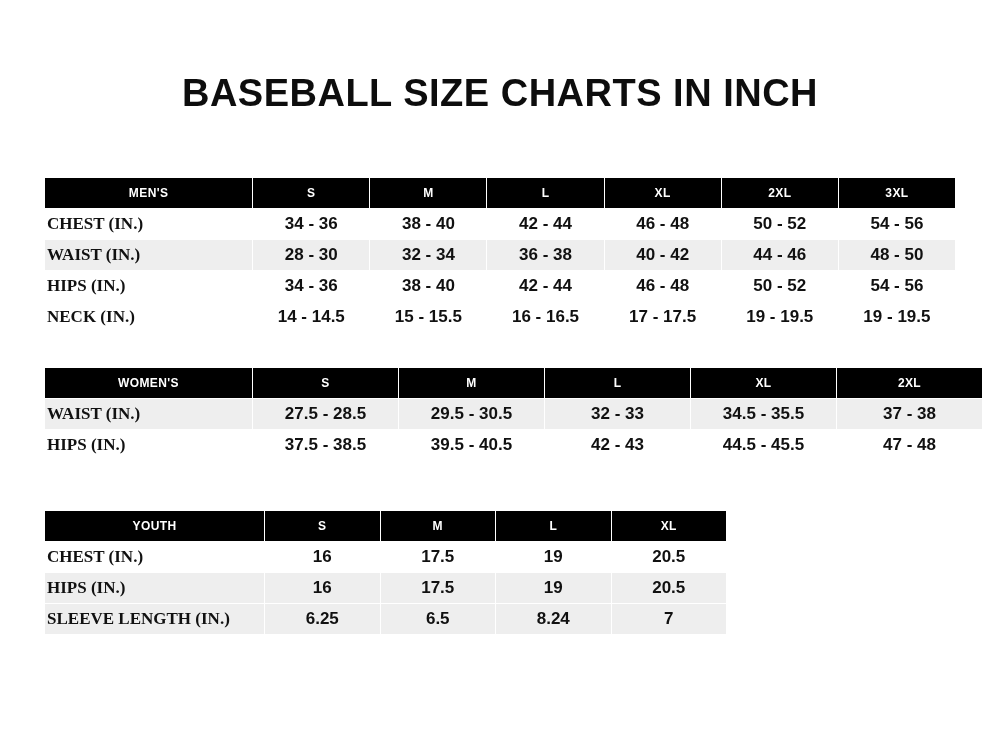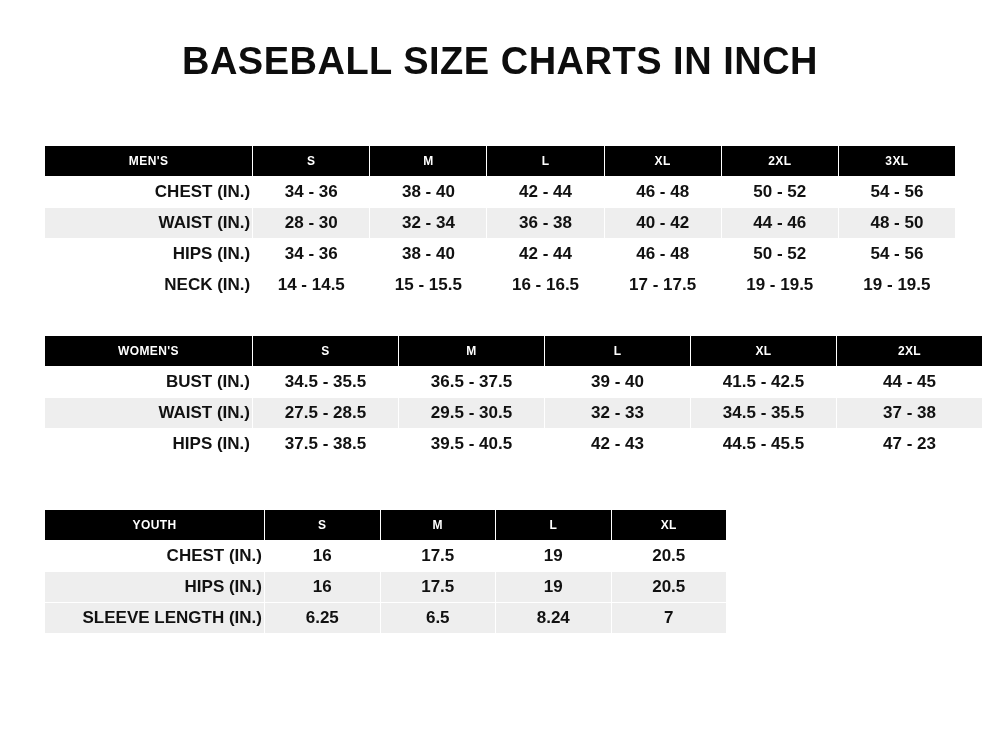--- a/index.html
+++ b/index.html
@@ -20,21 +20,21 @@
     height: 752px;
     background: #ffffff;
   }
   .page-title {
     text-align: center;
     font-size: 38px;
     font-weight: bold;
     letter-spacing: 0.5px;
     color: #0d0d0d;
     margin: 0;
-    padding-top: 40px;
+    padding-top: 72px;
     font-family: "Liberation Sans", sans-serif;
   }
 
   .tables-wrap {
     padding: 0 44px;
     box-sizing: border-box;
   }
 
   table.size-table {
     border-collapse: collapse;
@@ -62,22 +62,23 @@
     text-align: center;
   }
   table.size-table tbody td {
     background: #ffffff;
     color: #111111;
   }
   table.size-table tbody tr.alt td {
     background: #eeeeee;
   }
   table.size-table tbody td.row-label {
-    text-align: right;
+    text-align: left;
     color: #111111;
+    font-family: Liberation Serif, serif;
   }
 
   
   #mens-table { width: 912px; margin-top: 0; }
   #mens-table col.c-label { width: 208px; }
   #mens-table col.c-size  { width: 117px; }
 
   
   #womens-table { width: 792px; }
   #womens-table col.c-label { width: 208px; }
@@ -178,43 +179,35 @@
         <tr>
           <th class="label-head">WOMEN'S</th>
           <th>S</th>
           <th>M</th>
           <th>L</th>
           <th>XL</th>
           <th>2XL</th>
         </tr>
       </thead>
       <tbody>
-        <tr>
-          <td class="row-label">BUST (IN.)</td>
-          <td>34.5 - 35.5</td>
-          <td>36.5 - 37.5</td>
-          <td>39 - 40</td>
-          <td>41.5 - 42.5</td>
-          <td>44 - 45</td>
-        </tr>
         <tr class="alt">
           <td class="row-label">WAIST (IN.)</td>
           <td>27.5 - 28.5</td>
           <td>29.5 - 30.5</td>
           <td>32 - 33</td>
           <td>34.5 - 35.5</td>
           <td>37 - 38</td>
         </tr>
         <tr>
           <td class="row-label">HIPS (IN.)</td>
           <td>37.5 - 38.5</td>
           <td>39.5 - 40.5</td>
           <td>42 - 43</td>
           <td>44.5 - 45.5</td>
-          <td>47 - 23</td>
+          <td>47 - 48</td>
         </tr>
       </tbody>
     </table>
 
     <div class="spacer-sm"></div>
 
     <table class="size-table" id="youth-table">
       <colgroup>
         <col class="c-label">
         <col class="c-size">

